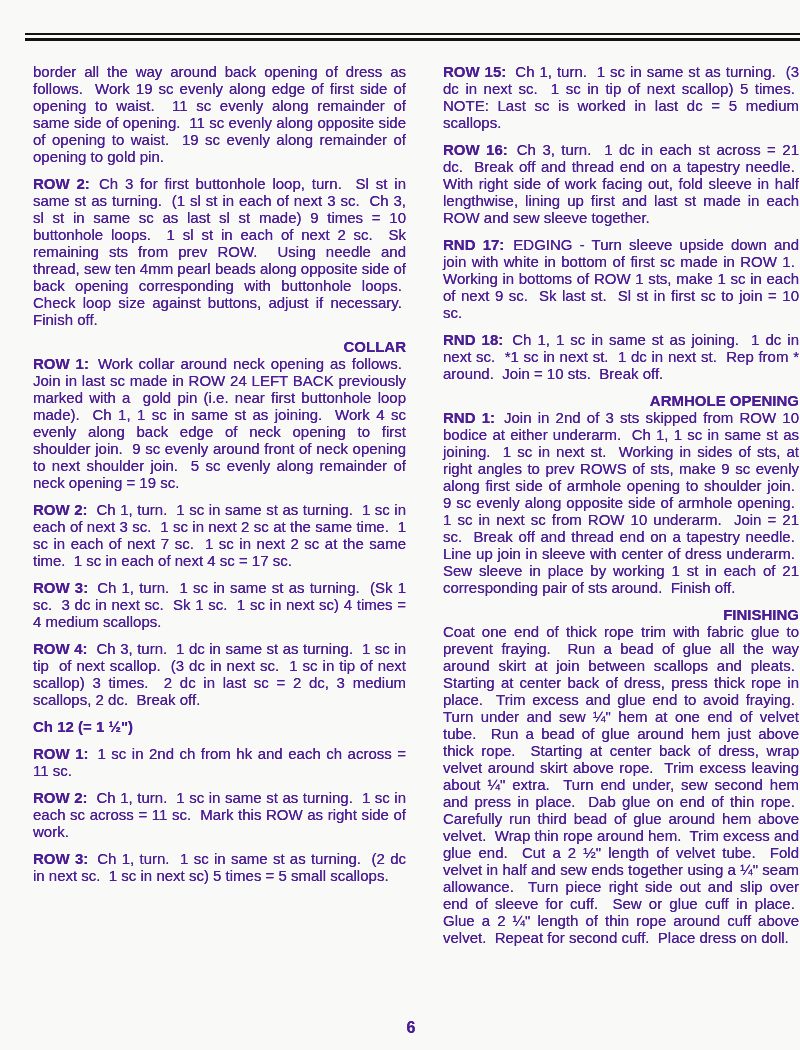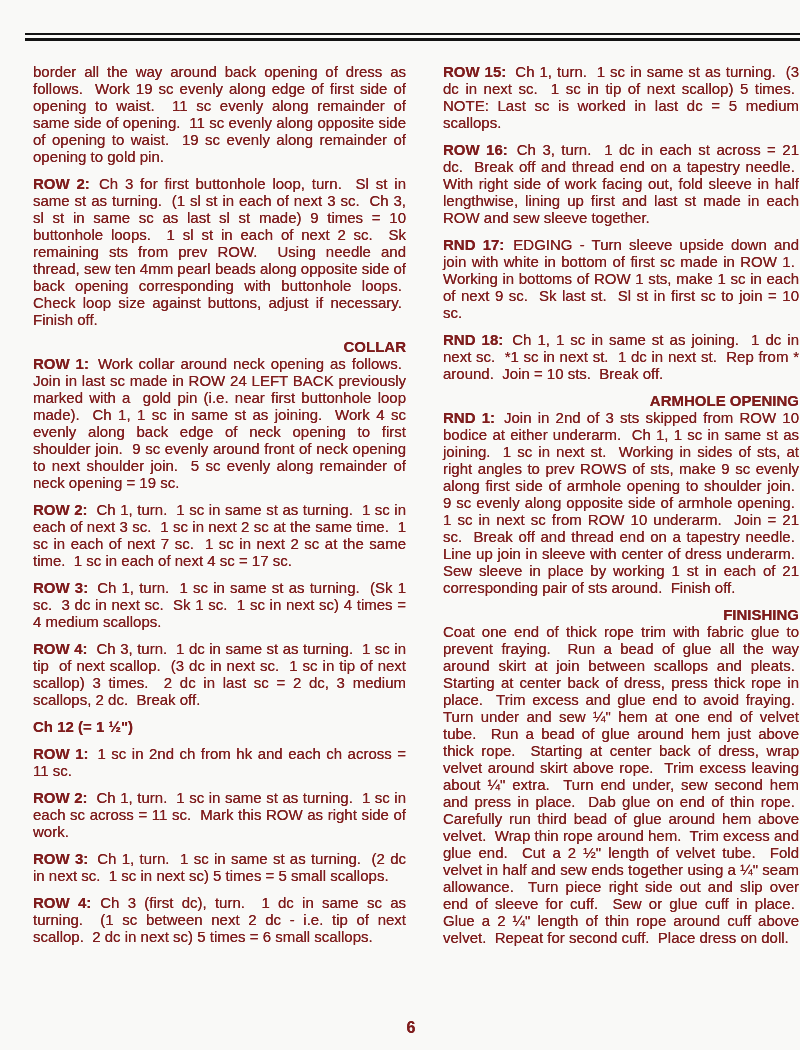--- a/index.html
+++ b/index.html
@@ -2,21 +2,21 @@
 <html><head>
 <meta charset="utf-8">
 <style>
   html,body{margin:0;padding:0;background:#e9e9e7;}
   .page{
     position:relative;
     width:800px;height:1050px;
     background:#f9f9f7;
     overflow:hidden;
     font-family:"Liberation Sans", sans-serif;
-    color:#7f1d1d;
+    color:#4c1d95;
   }
   .top-rule{
     position:absolute;
     left:25px;top:33px;width:775px;height:8px;
     border-top:2.5px solid #131313;
     border-bottom:3px solid #131313;
     box-sizing:border-box;
   }
   .columns{
     position:absolute;
@@ -64,21 +64,20 @@
         <div class="para body"><span class="label">ROW 2:</span><span>Ch 3 for first buttonhole loop, turn.&nbsp; Sl st in same st as turning.&nbsp; (1 sl st in each of next 3 sc.&nbsp; Ch 3, sl st in same sc as last sl st made) 9 times = 10 buttonhole loops.&nbsp; 1 sl st in each of next 2 sc.&nbsp; Sk remaining sts from prev ROW.&nbsp; Using needle and thread, sew ten 4mm pearl beads along opposite side of back opening corresponding with buttonhole loops.&nbsp; Check loop size against buttons, adjust if necessary.&nbsp; Finish off.</span></div>
         <div class="para header"><span>COLLAR</span></div>
         <div class="para body"><span class="label">ROW 1:</span><span>Work collar around neck opening as follows.&nbsp; Join in last sc made in ROW 24 LEFT BACK previously marked with a&nbsp; gold pin (i.e. near first buttonhole loop made).&nbsp; Ch 1, 1 sc in same st as joining.&nbsp; Work 4 sc evenly along back edge of neck opening to first shoulder join.&nbsp; 9 sc evenly around front of neck opening to next shoulder join.&nbsp; 5 sc evenly along remainder of neck opening = 19 sc.</span></div>
         <div class="para body"><span class="label">ROW 2:</span><span>Ch 1, turn.&nbsp; 1 sc in same st as turning.&nbsp; 1 sc in each of next 3 sc.&nbsp; 1 sc in next 2 sc at the same time.&nbsp; 1 sc in each of next 7 sc.&nbsp; 1 sc in next 2 sc at the same time.&nbsp; 1 sc in each of next 4 sc = 17 sc.</span></div>
         <div class="para body"><span class="label">ROW 3:</span><span>Ch 1, turn.&nbsp; 1 sc in same st as turning.&nbsp; (Sk 1 sc.&nbsp; 3 dc in next sc.&nbsp; Sk 1 sc.&nbsp; 1 sc in next sc) 4 times = 4 medium scallops.</span></div>
         <div class="para body"><span class="label">ROW 4:</span><span>Ch 3, turn.&nbsp; 1 dc in same st as turning.&nbsp; 1 sc in tip&nbsp; of next scallop.&nbsp; (3 dc in next sc.&nbsp; 1 sc in tip of next scallop) 3 times.&nbsp; 2 dc in last sc = 2 dc, 3 medium scallops, 2 dc.&nbsp; Break off.</span></div>
         <div class="para subheader"><span>Ch 12 (= 1 ½")</span></div>
         <div class="para body"><span class="label">ROW 1:</span><span>1 sc in 2nd ch from hk and each ch across = 11 sc.</span></div>
         <div class="para body"><span class="label">ROW 2:</span><span>Ch 1, turn.&nbsp; 1 sc in same st as turning.&nbsp; 1 sc in each sc across = 11 sc.&nbsp; Mark this ROW as right side of work.</span></div>
         <div class="para body"><span class="label">ROW 3:</span><span>Ch 1, turn.&nbsp; 1 sc in same st as turning.&nbsp; (2 dc in next sc.&nbsp; 1 sc in next sc) 5 times = 5 small scallops.</span></div>
-        <div class="para body"><span class="label">ROW 4:</span><span>Ch 3 (first dc), turn.&nbsp; 1 dc in same sc as turning.&nbsp; (1 sc between next 2 dc - i.e. tip of next scallop.&nbsp; 2 dc in next sc) 5 times = 6 small scallops.</span></div>
       </div>
     <div class="col col-right" id="right-col">
         <div class="para body"><span class="label">ROW 15:</span><span>Ch 1, turn.&nbsp; 1 sc in same st as turning.&nbsp; (3 dc in next sc.&nbsp; 1 sc in tip of next scallop) 5 times.&nbsp; NOTE: Last sc is worked in last dc = 5 medium scallops.</span></div>
         <div class="para body"><span class="label">ROW 16:</span><span>Ch 3, turn.&nbsp; 1 dc in each st across = 21 dc.&nbsp; Break off and thread end on a tapestry needle.&nbsp; With right side of work facing out, fold sleeve in half lengthwise, lining up first and last st made in each ROW and sew sleeve together.</span></div>
         <div class="para body"><span class="label">RND 17:</span><span>EDGING - Turn sleeve upside down and join with white in bottom of first sc made in ROW 1.&nbsp; Working in bottoms of ROW 1 sts, make 1 sc in each of next 9 sc.&nbsp; Sk last st.&nbsp; Sl st in first sc to join = 10 sc.</span></div>
         <div class="para body"><span class="label">RND 18:</span><span>Ch 1, 1 sc in same st as joining.&nbsp; 1 dc in next sc.&nbsp; *1 sc in next st.&nbsp; 1 dc in next st.&nbsp; Rep from * around.&nbsp; Join = 10 sts.&nbsp; Break off.</span></div>
         <div class="para header"><span>ARMHOLE OPENING</span></div>
         <div class="para body"><span class="label">RND 1:</span><span>Join in 2nd of 3 sts skipped from ROW 10 bodice at either underarm.&nbsp; Ch 1, 1 sc in same st as joining.&nbsp; 1 sc in next st.&nbsp; Working in sides of sts, at right angles to prev ROWS of sts, make 9 sc evenly along first side of armhole opening to shoulder join.&nbsp; 9 sc evenly along opposite side of armhole opening.&nbsp; 1 sc in next sc from ROW 10 underarm.&nbsp; Join = 21 sc.&nbsp; Break off and thread end on a tapestry needle.&nbsp; Line up join in sleeve with center of dress underarm.&nbsp; Sew sleeve in place by working 1 st in each of 21 corresponding pair of sts around.&nbsp; Finish off.</span></div>
         <div class="para header"><span>FINISHING</span></div>
         <div class="para body-last"><span>Coat one end of thick rope trim with fabric glue to prevent fraying.&nbsp; Run a bead of glue all the way around skirt at join between scallops and pleats.&nbsp; Starting at center back of dress, press thick rope in place.&nbsp; Trim excess and glue end to avoid fraying.&nbsp; Turn under and sew ¼" hem at one end of velvet tube.&nbsp; Run a bead of glue around hem just above thick rope.&nbsp; Starting at center back of dress, wrap velvet around skirt above rope.&nbsp; Trim excess leaving about ¼" extra.&nbsp; Turn end under, sew second hem and press in place.&nbsp; Dab glue on end of thin rope.&nbsp; Carefully run third bead of glue around hem above velvet.&nbsp; Wrap thin rope around hem.&nbsp; Trim excess and glue end.&nbsp; Cut a 2 ½" length of velvet tube.&nbsp; Fold velvet in half and sew ends together using a ¼" seam allowance.&nbsp; Turn piece right side out and slip over end of sleeve for cuff.&nbsp; Sew or glue cuff in place.&nbsp; Glue a 2 ¼" length of thin rope around cuff above velvet.&nbsp; Repeat for second cuff.&nbsp; Place dress on doll.</span></div>

